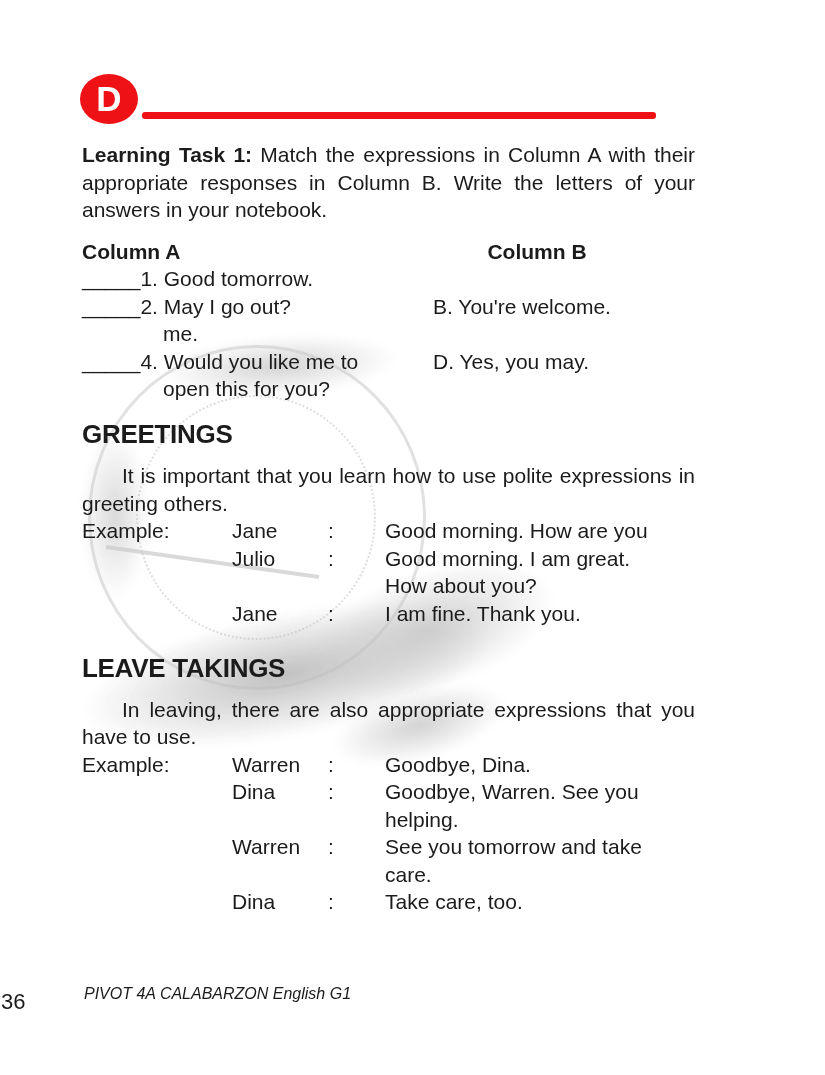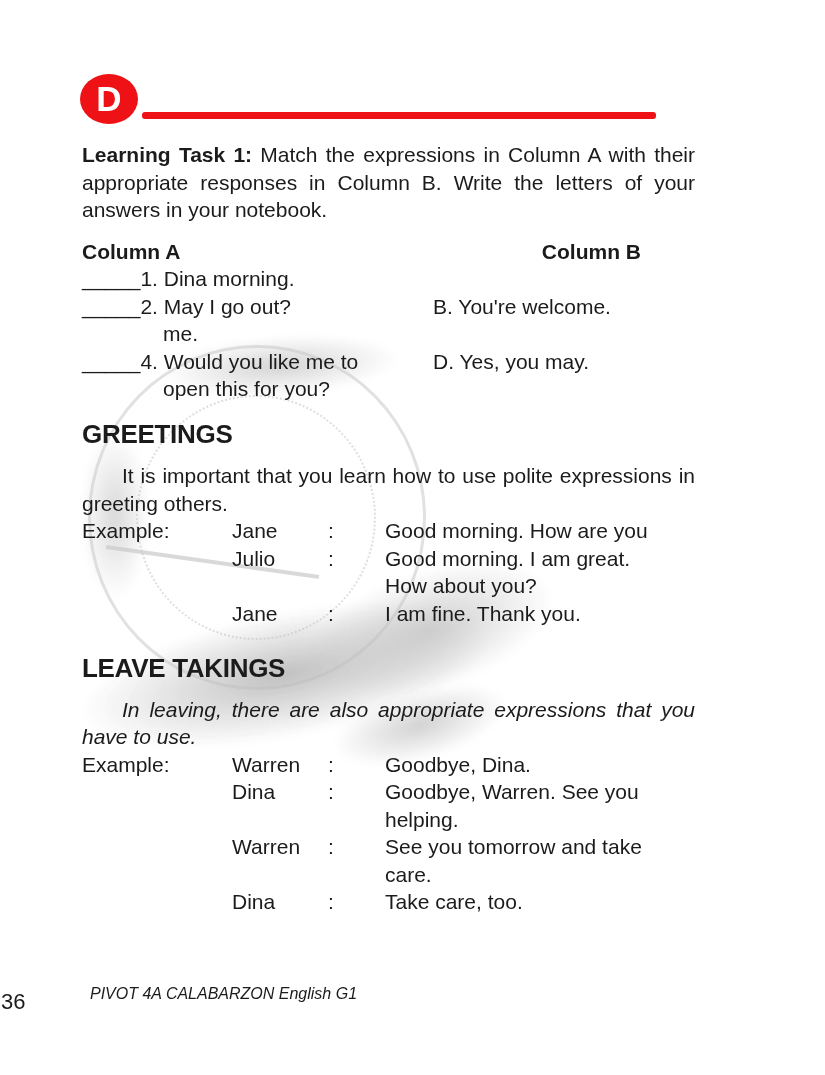--- a/index.html
+++ b/index.html
@@ -82,43 +82,43 @@
     opacity: .75; transform: rotate(-15deg); }
 
   
   .content { position: absolute; left: 82px; top: 0; width: 613px; z-index: 1; }
 
   .task-para { margin-top: 141px; text-align: justify; }
   .task-label { font-weight: bold; }
 
   .match-headers { display: flex; margin-top: 14px; font-weight: bold; }
   .match-headers .hA { width: 250px; text-align: left; }
-  .match-headers .hB { margin-left: 101px; width: 208px; text-align: right; }
+  .match-headers .hB { margin-left: 101px; width: 208px; text-align: center; }
 
   .match-row { display: grid; grid-template-columns: 351px 1fr; }
   .match-row .colA, .match-row .colB { white-space: nowrap; }
   .match-row.cont .colA { padding-left: 81px; }
 
   h2.section-heading {
     font-size: 26px; line-height: 27.5px;
     font-weight: bold; letter-spacing: -0.3px;
   }
   h2.greetings { margin-top: 18px; }
   h2.leave { margin-top: 28px; }
 
   .section-para { text-align: justify; text-indent: 40px; }
   .section-para.g { margin-top: 14px; }
-  .section-para.l { margin-top: 13px; font-style: italic; }
+  .section-para.l { margin-top: 13px; }
 
   .dlg-row { display: grid; grid-template-columns: 150px 96px 57px 310px; }
   .dlg-row > div { white-space: nowrap; }
 
   
   .footer-source {
-    position: absolute; left: 90px; top: 984px;
+    position: absolute; left: 84px; top: 984px;
     font-style: italic; font-size: 16px; line-height: 20px;
     z-index: 1;
   }
   .footer-page {
     position: absolute; left: 1px; top: 989px; width: 825px;
     text-align: left; font-size: 22px; line-height: 26px;
     z-index: 1;
   }
 </style>
 </head>
@@ -144,21 +144,21 @@
 
   <p class="task-para"><span class="task-label">Learning Task 1:</span><span> Match the expressions in Column A with their appropriate responses in Column B. Write the letters of your answers in your notebook.</span></p>
 
   <div class="match-headers">
     <div class="hA">Column A</div>
     <div class="hB">Column B</div>
   </div>
 
   <div>
     <div class="match-row">
-      <div class="colA">_____1. Dina morning.</div>
+      <div class="colA">_____1. Good tomorrow.</div>
     </div>
     <div class="match-row">
       <div class="colA">_____2. May I go out?</div>
       <div class="colB">B. You're welcome.</div>
     </div>
     <div class="match-row cont">
       <div class="colA">me.</div>
       <div class="colB"></div>
     </div>
     <div class="match-row">

